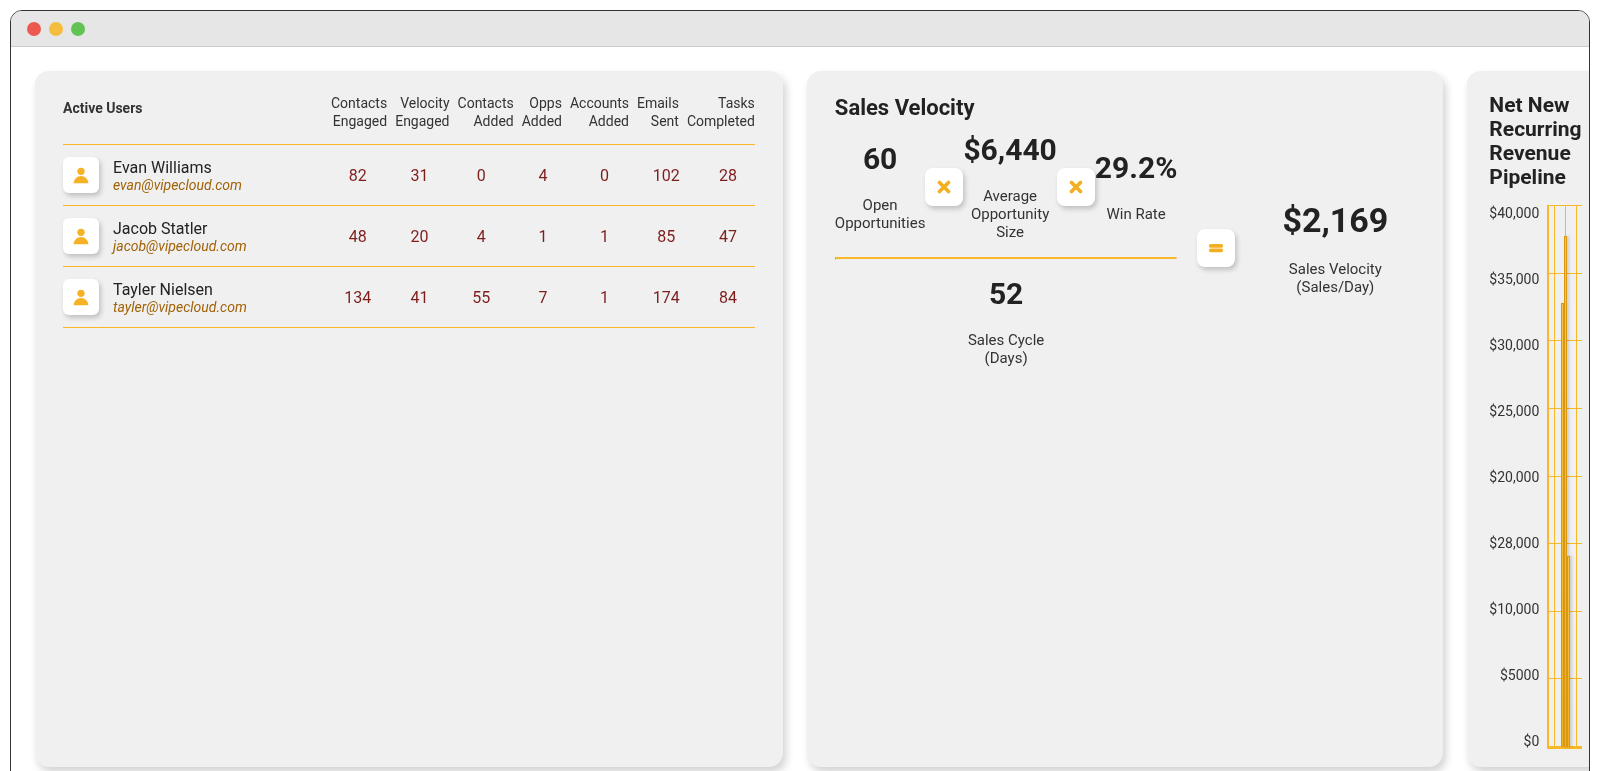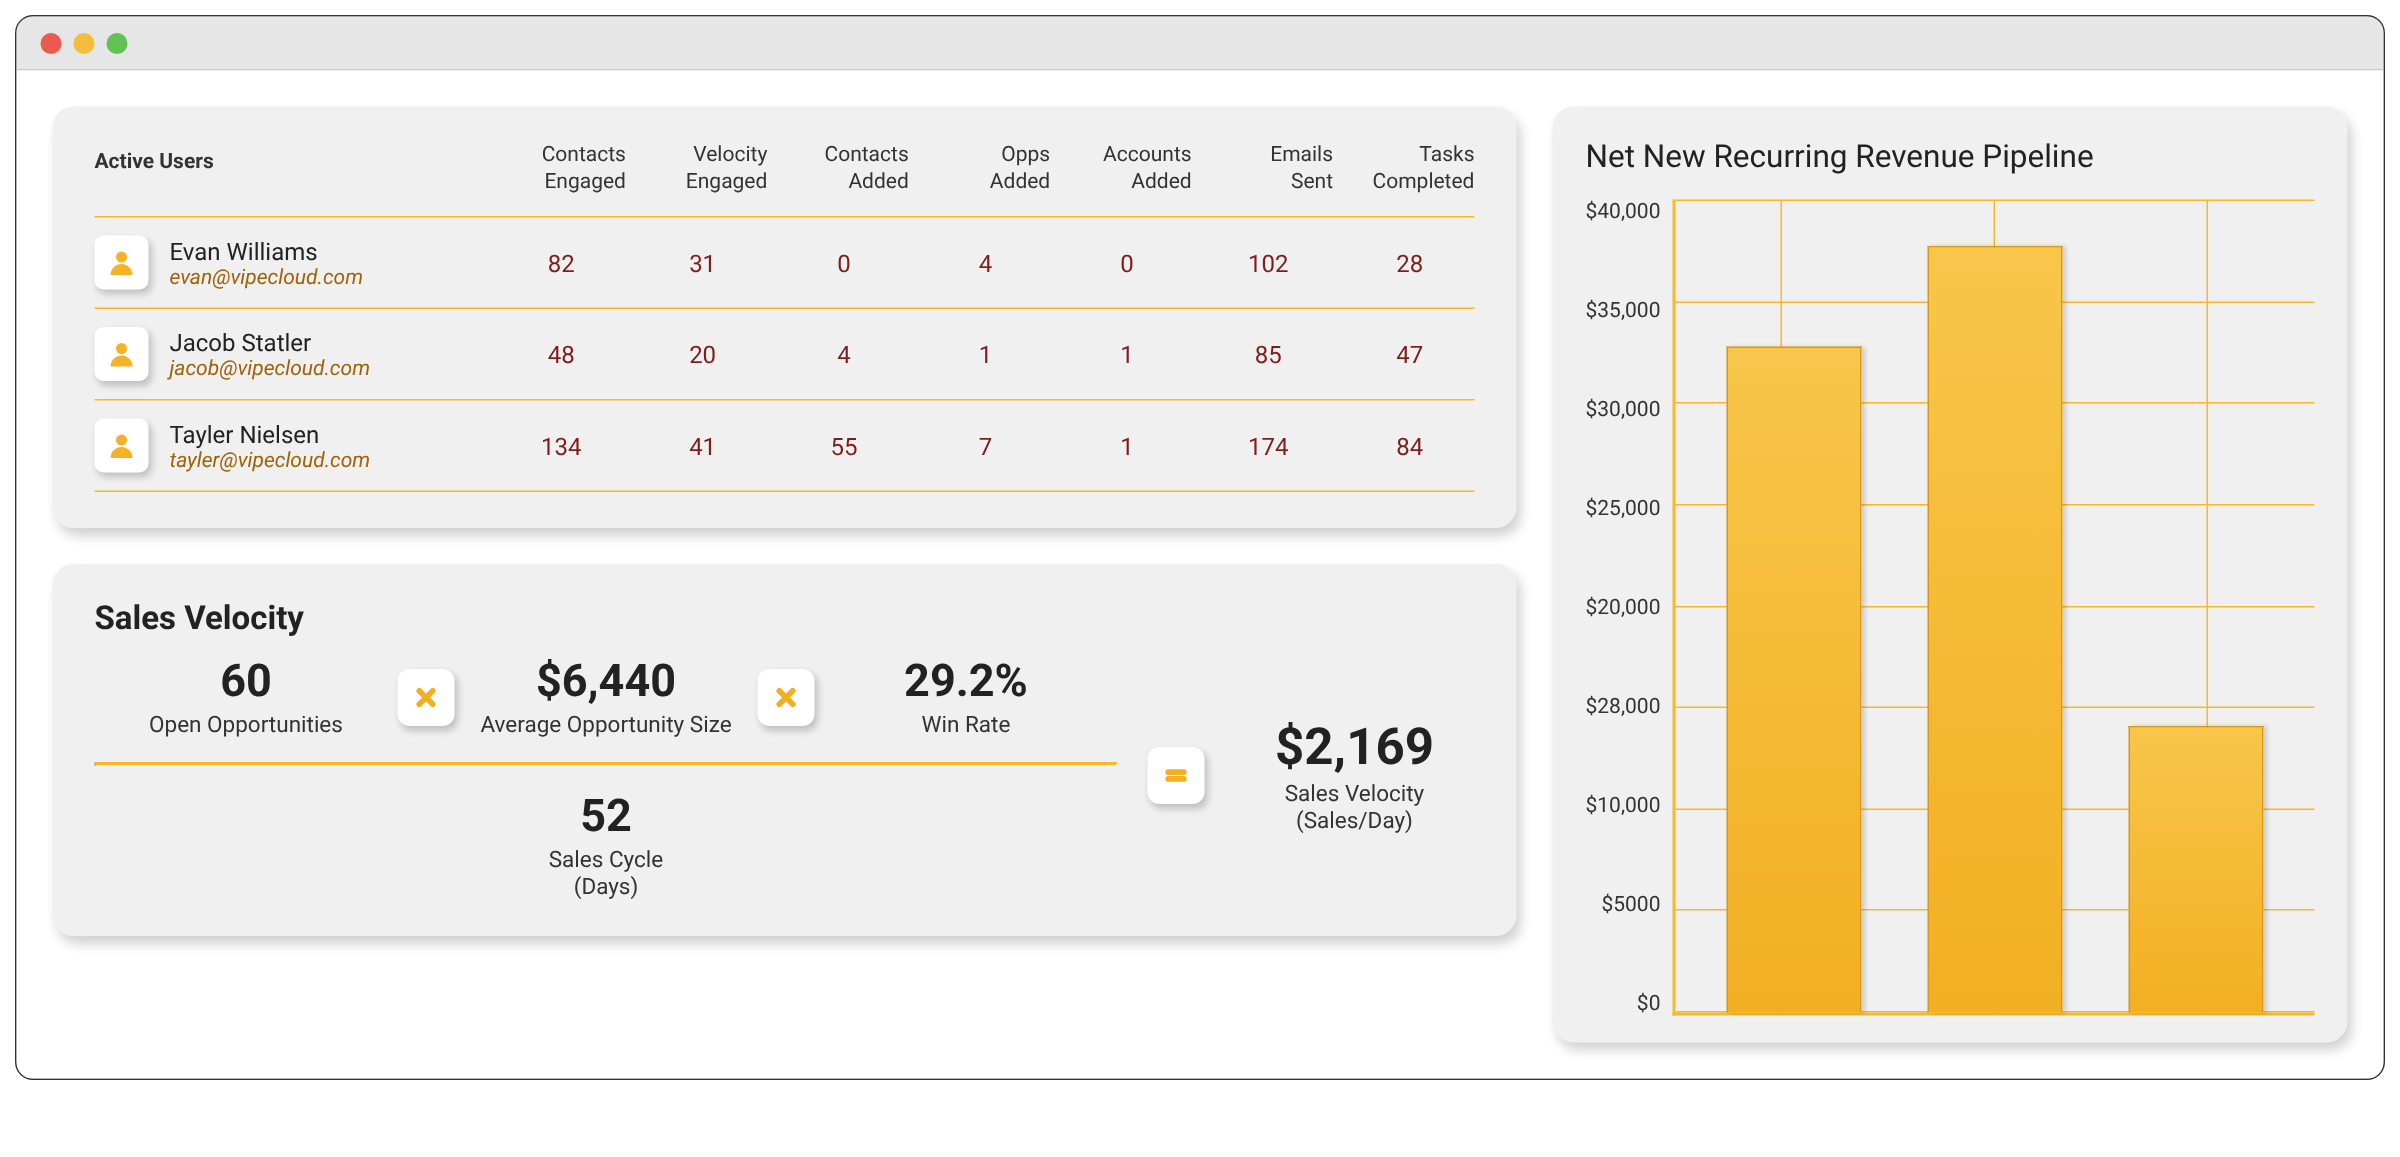--- a/index.html
+++ b/index.html
@@ -31,21 +31,21 @@
 
     .content {
       display: flex;
       gap: 24px;
       padding: 24px;
       background: #fff;
     }
     .left-col {
       flex: 1;
       display: flex;
-      flex-direction: column;
+      flex-direction: row;
       gap: 24px;
     }
     .card {
       background: #f0f0f0;
       border-radius: 14px;
       padding: 24px 28px;
       box-shadow: 3px 5px 8px rgba(0,0,0,0.18);
     }
     .card-title {
       font-size: 22px;
@@ -92,21 +92,21 @@
     .sv-wrap { display: flex; align-items: center; gap: 20px; }
     .sv-frac { flex: 1; }
     .sv-num-row {
       display: flex;
       align-items: center;
       justify-content: space-between;
       padding: 4px 0 16px;
     }
     .sv-metric { text-align: center; flex: 1; }
     .sv-val { font-size: 30px; font-weight: 700; color: #222; }
-    .sv-label { font-size: 15px; color: #333; line-height: 1.2; margin-top: 2px; }
+    .sv-label { font-size: 15px; color: #333; line-height: 1.2; margin-top: 20px; }
     .op-tile {
       width: 38px; height: 38px;
       border-radius: 8px;
       background: #fff;
       display: flex; align-items: center; justify-content: center;
       box-shadow: 2px 3px 5px rgba(0,0,0,0.2);
     }
     .op-tile svg { width: 18px; height: 18px; }
     .sv-divider { border-top: 2px solid #f8b827; margin: 0; }
     .sv-denom { text-align: center; padding-top: 16px; }
@@ -119,21 +119,21 @@
       width: 530px;
       background: #f0f0f0;
       border-radius: 14px;
       padding: 22px 22px 18px;
       box-shadow: 3px 5px 8px rgba(0,0,0,0.18);
       display: flex;
       flex-direction: column;
     }
     .chart-title {
       font-size: 21px;
-      font-weight: 400;
+      font-weight: 700;
       color: #222;
       margin-bottom: 16px;
     }
     .chart-area {
       flex: 1;
       display: flex;
       gap: 8px;
     }
     .y-axis {
       display: flex;

